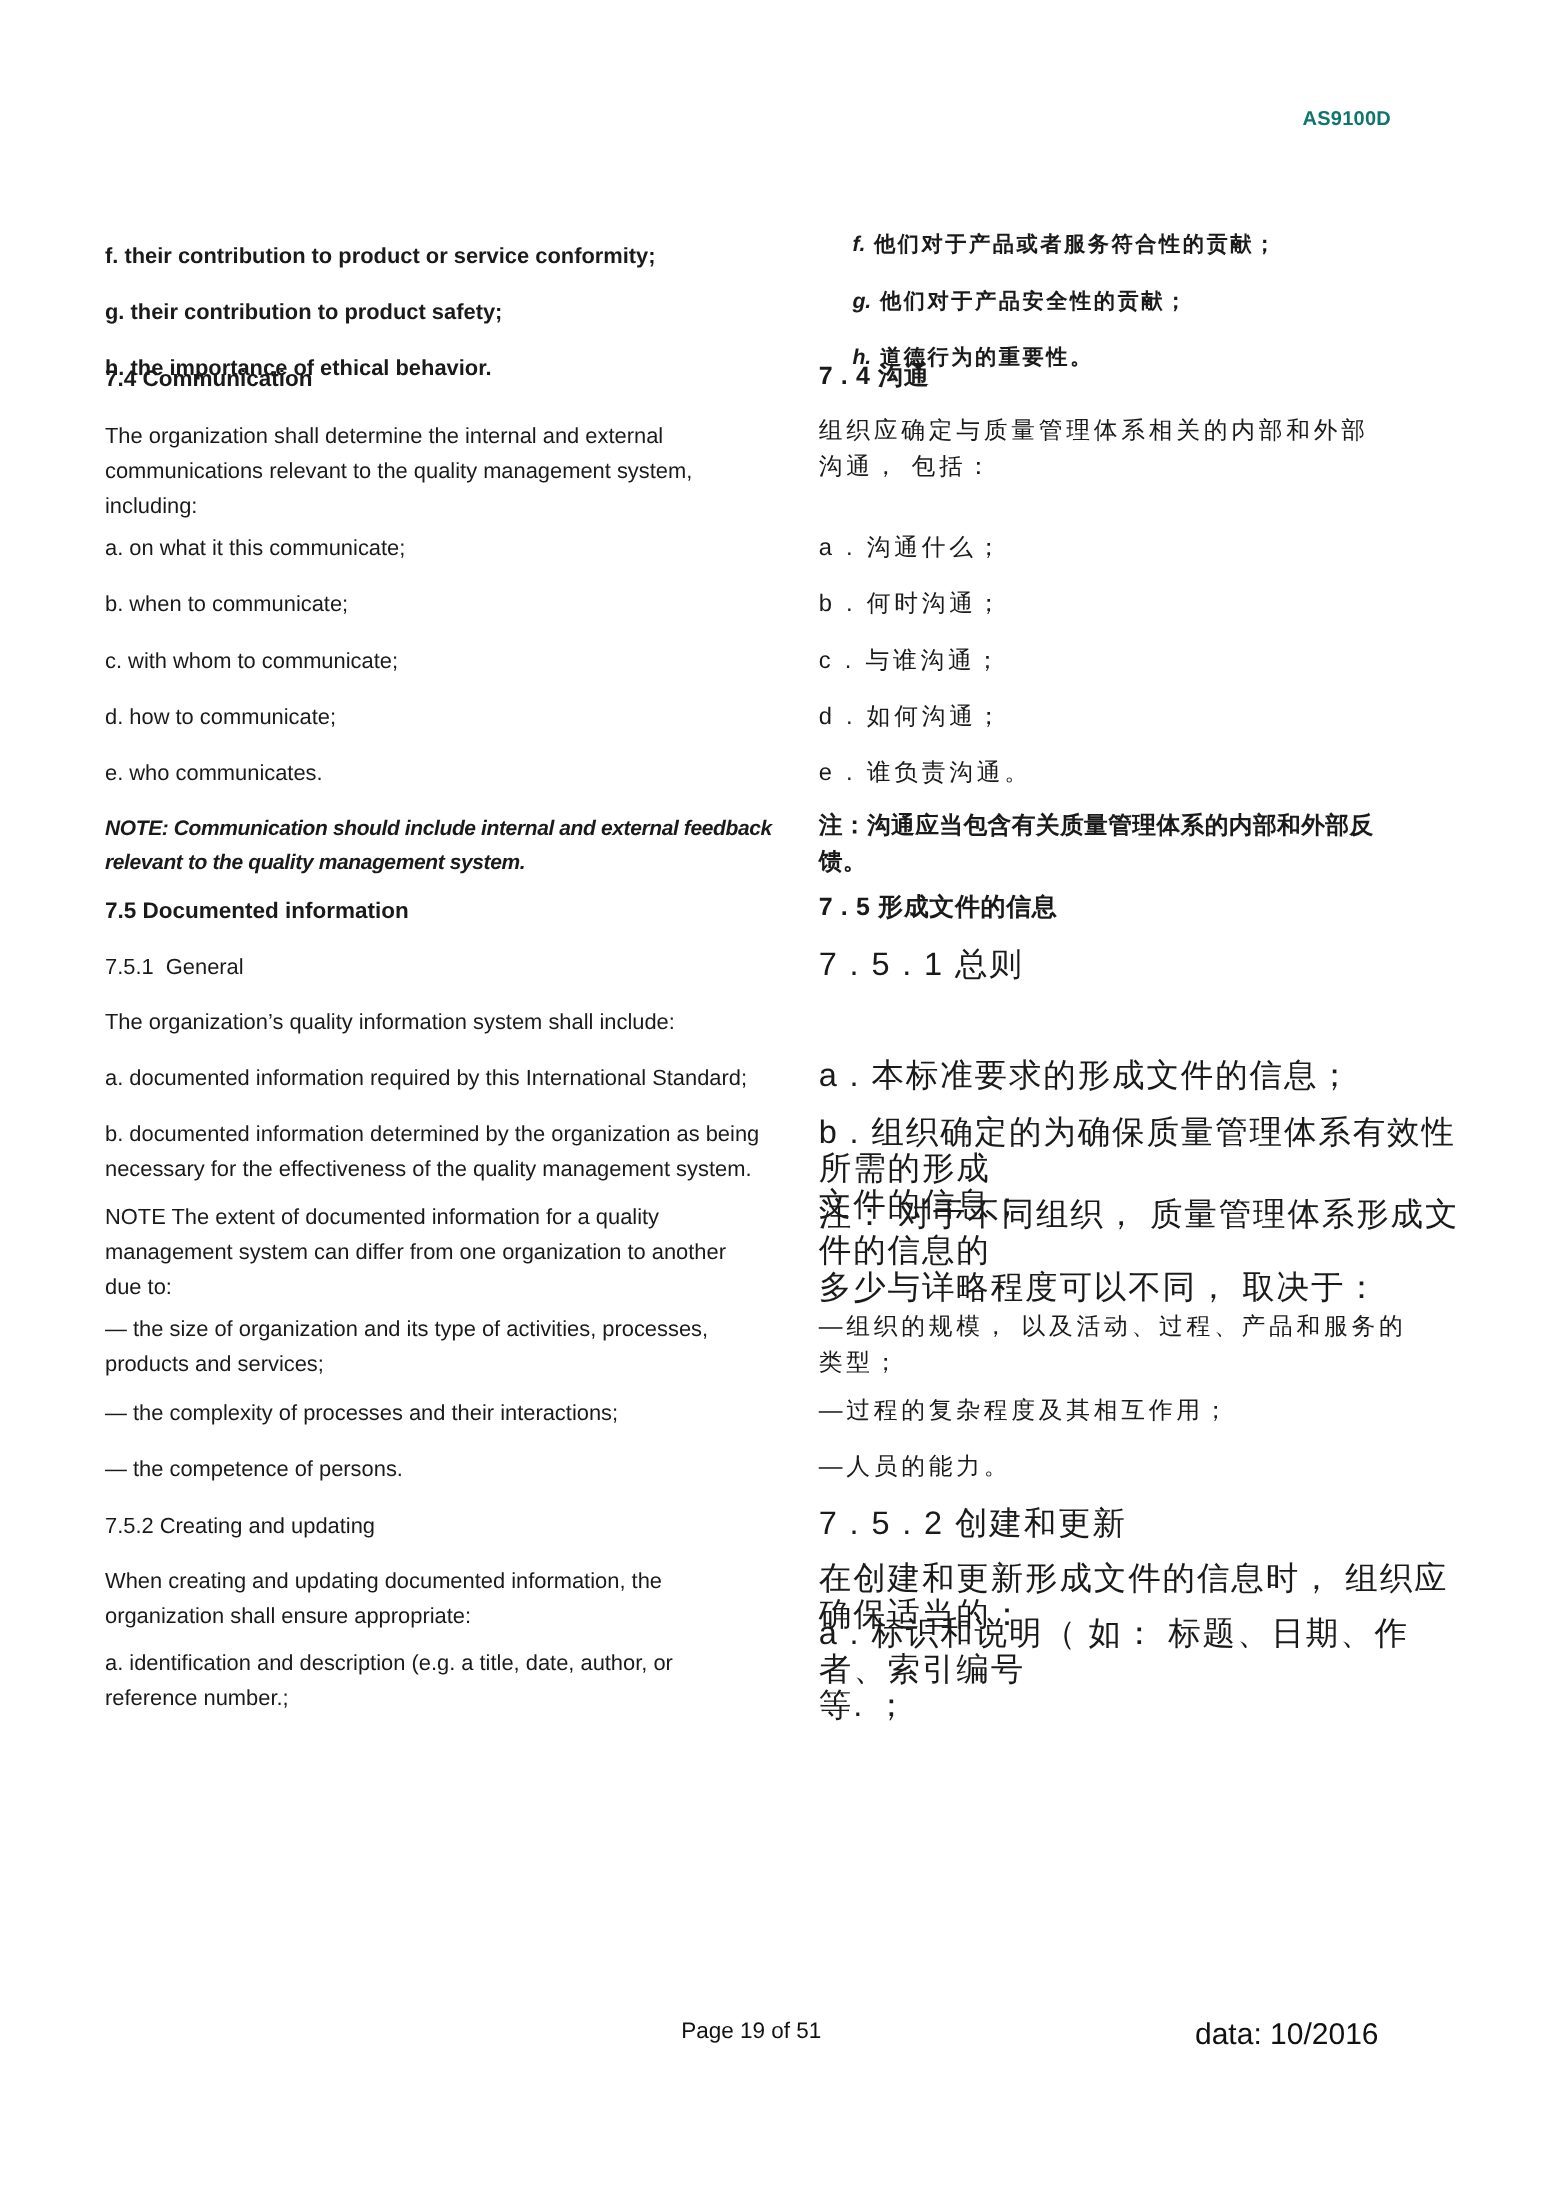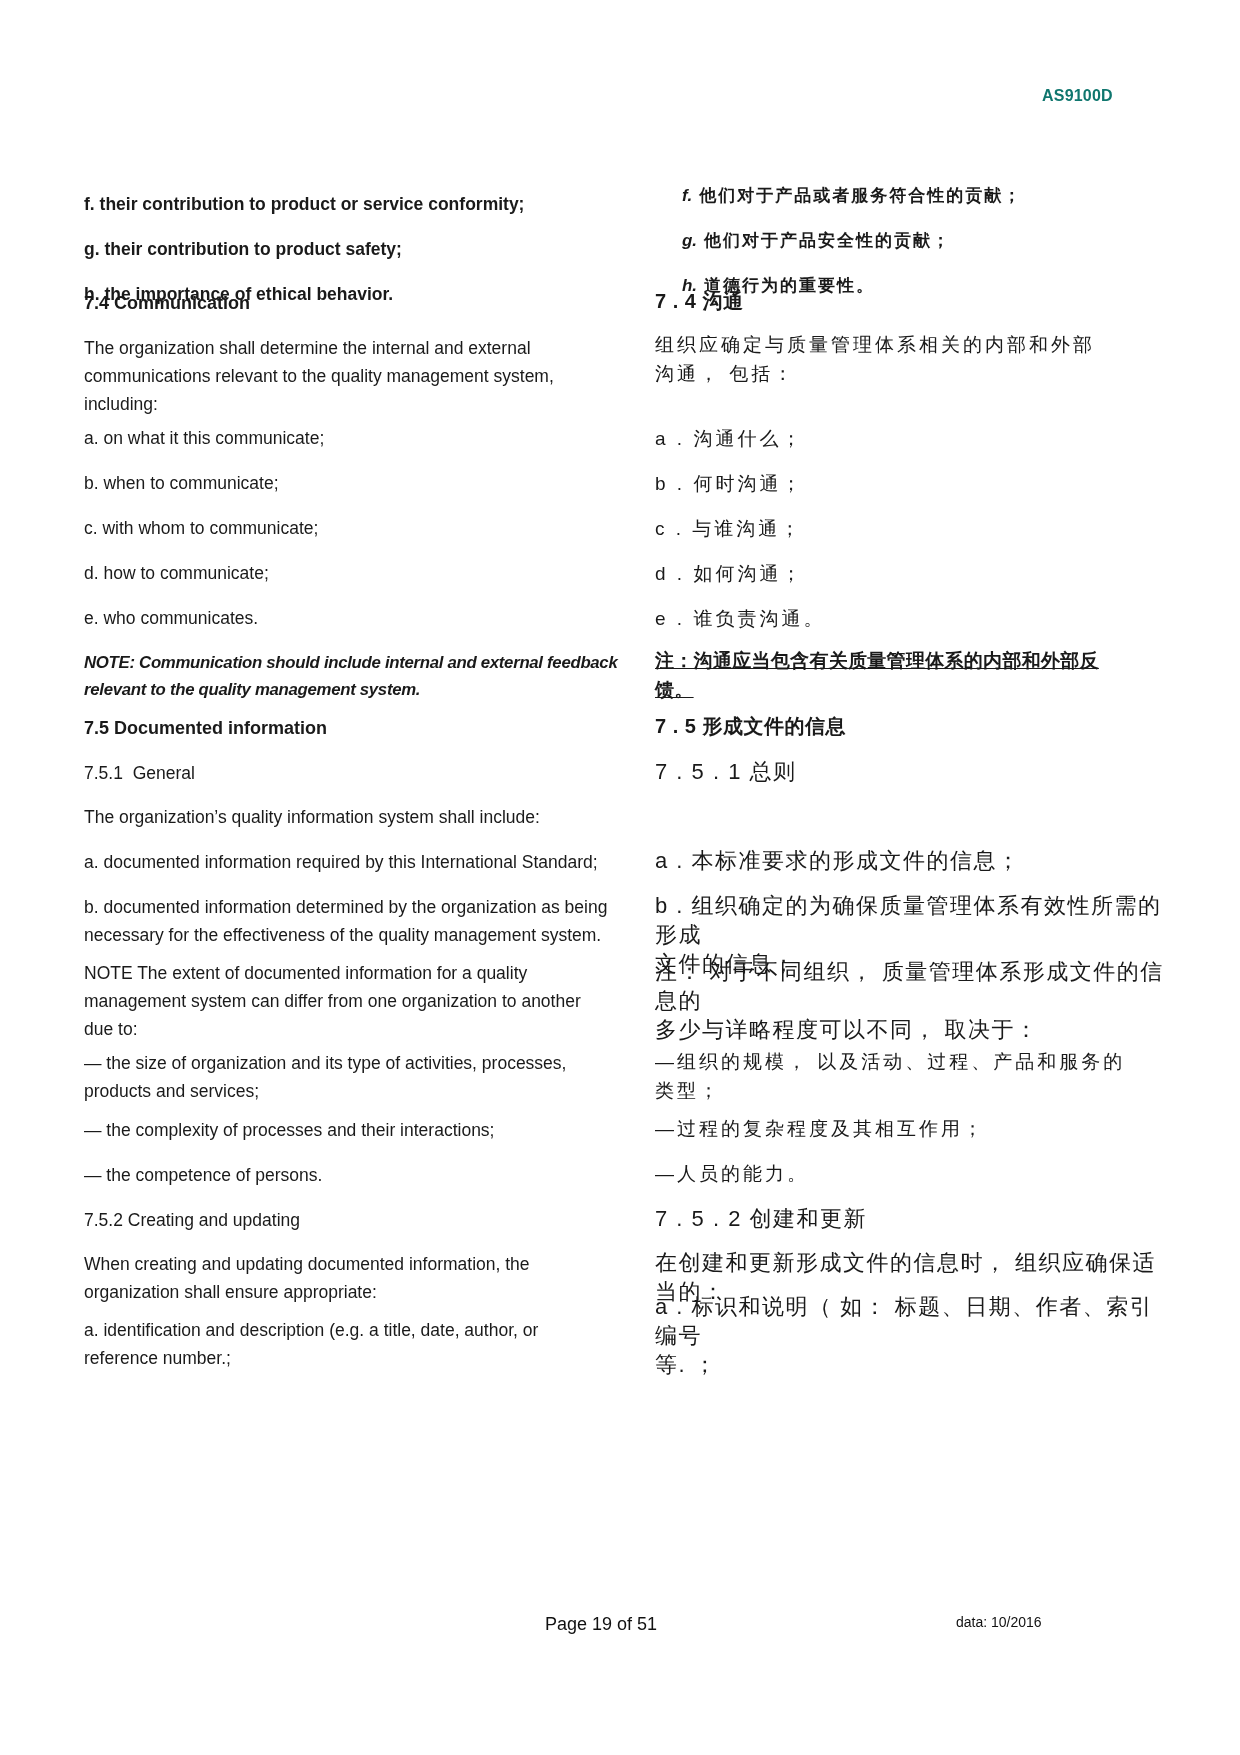--- a/index.html
+++ b/index.html
@@ -19,32 +19,32 @@
   }
   
   .col-en{left:84px;width:600px;}
   .en{font-size:17.5px;line-height:28px;font-weight:400;}
   .en-b{font-size:18px;line-height:28px;font-weight:700;}
   .en-bi{font-size:17.5px;line-height:28px;font-weight:700;margin-top:35px;}
   .en-note{font-size:16.8px;line-height:27px;font-weight:700;font-style:italic;letter-spacing:-0.3px;}
   
   .col-zh{left:655px;width:520px;}
   .zh{font-size:19px;line-height:29px;font-weight:400;letter-spacing:3px;}
-  .zh-m{font-size:22px;line-height:29px;font-weight:400;letter-spacing:1.5px;}
+  .zh-m{font-size:26px;line-height:29px;font-weight:400;letter-spacing:1.5px;}
   .zh-item-b{font-size:17px;line-height:29px;font-weight:700;letter-spacing:2px;}
   .zh-h{font-size:20px;line-height:29px;font-weight:700;letter-spacing:0.5px;}
-  .zh-note{font-size:19px;line-height:29px;font-weight:700;letter-spacing:0.3px;text-decoration:underline;}
+  .zh-note{font-size:19px;line-height:29px;font-weight:700;letter-spacing:0.3px;}
   .prefix{font-style:italic;font-weight:700;margin-right:7px;letter-spacing:0;}
   
   .doc-code{
     position:absolute;top:87px;left:1042px;
     font-size:16px;font-weight:700;color:#0f766e;letter-spacing:0.2px;
   }
   .footer-page{position:absolute;top:1614px;left:545px;font-size:18px;color:#111;text-align:center;}
-  .footer-date{position:absolute;top:1614px;left:956px;font-size:14px;color:#111;}
+  .footer-date{position:absolute;top:1614px;left:956px;font-size:24px;color:#111;}
 </style>
 </head>
 <body>
 
 <div class="page">
 
   <div class="doc-code">AS9100D</div>
 
   <div class="blk col-en en-bi" style="top:155px">f. their contribution to product or service conformity;</div>
   <div class="blk col-en en-bi" style="top:200px">g. their contribution to product safety;</div>

